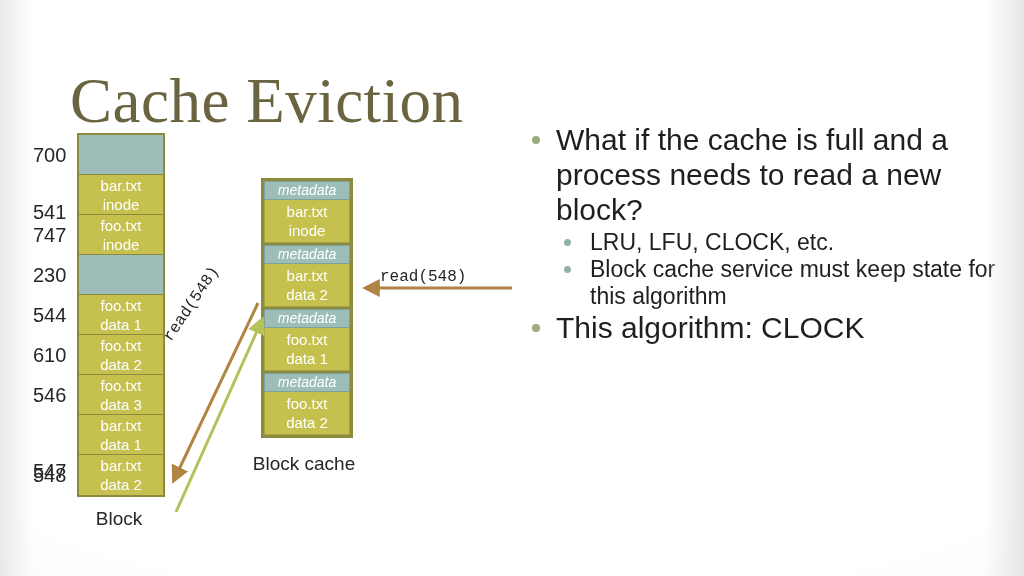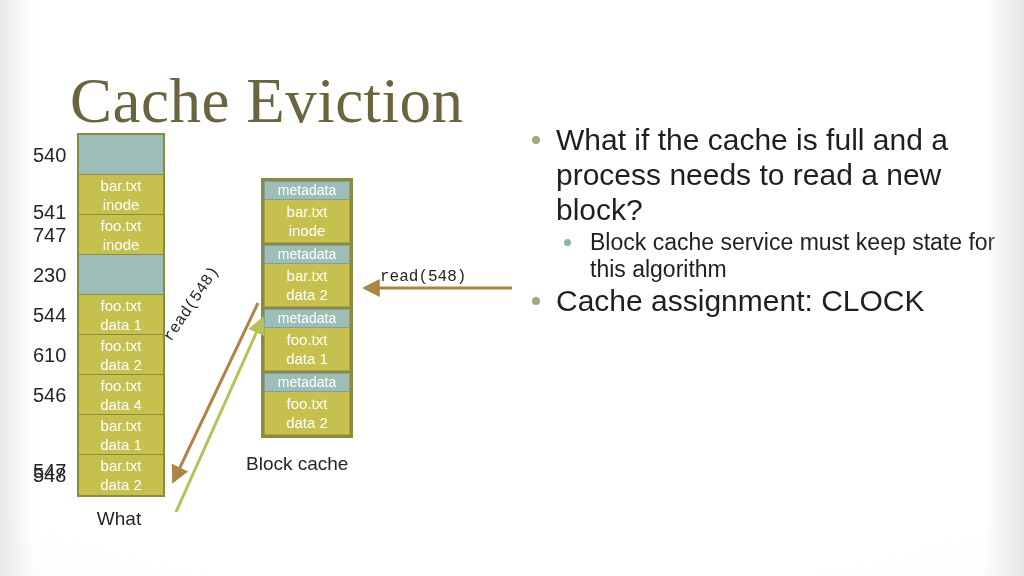--- a/index.html
+++ b/index.html
@@ -78,33 +78,33 @@
     width:86px;
     box-sizing:border-box;
     margin-bottom:2px;
   }
   .cache-entry:last-child{margin-bottom:0;}
   .cache-meta{
     background:#9dbdb8;
     border:1px solid #7fa09b;
     box-sizing:border-box;
     height:19px;line-height:17px;
-    text-align:center;color:#ffffff;font-size:14px;
+    text-align:center;color:#ffffff;font-size:14px;font-style:italic;
   }
   .cache-body{
     background:#c6c14f;
     border:1px solid #a8a340;
     border-top:none;
     box-sizing:border-box;
     height:43px;
     display:flex;flex-direction:column;align-items:center;justify-content:center;
     color:#ffffff;font-size:15px;line-height:19px;
   }
   #cache-label{
-    position:absolute;left:-15px;top:275px;width:116px;
+    position:absolute;left:-15px;top:275px;width:116px;text-align:center;
     font-size:19px;color:#262626;
   }
 
   
   #arrows{position:absolute;left:0;top:0;width:1024px;height:576px;pointer-events:none;}
   #read-h-label{
     position:absolute;left:380px;top:268px;
     font-family:"Liberation Mono",monospace;
     font-size:16px;color:#262626;white-space:nowrap;
   }
@@ -145,21 +145,21 @@
 </style>
 </head>
 <body>
 
 <div id="slide">
 
   <div id="title">Cache Eviction</div>
 
   <div id="disk-group">
     <div class="addr-col" id="addr-col">
-        <div class="addr" style="top: 11px;">540</div>
+        <div class="addr" style="top: 11px;">700</div>
         <div class="addr" style="top: 68px;">541</div>
         <div class="addr" style="top: 91px;">747</div>
         <div class="addr" style="top: 131px;">230</div>
         <div class="addr" style="top: 171px;">544</div>
         <div class="addr" style="top: 211px;">610</div>
         <div class="addr" style="top: 251px;">546</div>
         <div class="addr" style="top: 291px; margin-top: 36px;">547</div>
         <div class="addr" style="top: 331px;">548</div>
       </div>
     <div class="disk-col" id="disk-col">
@@ -176,32 +176,32 @@
         <div class="disk-block blk-data">
           <span>foo.txt</span>
           <span>data 1</span>
         </div>
         <div class="disk-block blk-data">
           <span>foo.txt</span>
           <span>data 2</span>
         </div>
         <div class="disk-block blk-data">
           <span>foo.txt</span>
-          <span>data 4</span>
+          <span>data 3</span>
         </div>
         <div class="disk-block blk-data">
           <span>bar.txt</span>
           <span>data 1</span>
         </div>
         <div class="disk-block blk-data">
           <span>bar.txt</span>
           <span>data 2</span>
         </div>
       </div>
-    <div id="disk-label">What</div>
+    <div id="disk-label">Block</div>
   </div>
 
   <div id="cache-group">
     <div class="cache-col" id="cache-col">
         <div class="cache-entry">
           <div class="cache-meta">metadata</div>
           <div class="cache-body">
             <span>bar.txt</span>
             <span>inode</span>
           </div>
@@ -246,17 +246,18 @@
     <line x1="258" y1="303" x2="174" y2="480" stroke="#b08442" stroke-width="3" marker-end="url(#head-brown)"></line>
 
     <line x1="176" y1="512" x2="262" y2="320" stroke="#b5c25a" stroke-width="3" marker-end="url(#head-green)"></line>
   </svg>
 
   <div id="read-h-label">read(548)</div>
   <div id="read-diag-label">read(548)</div>
 
   <div id="bullets">
       <div class="b1">What if the cache is full and a process needs to read a new block?</div>
+      <div class="b2">LRU, LFU, CLOCK, etc.</div>
       <div class="b2">Block cache service must keep state for this algorithm</div>
-      <div class="b1">Cache assignment: CLOCK</div>
+      <div class="b1">This algorithm: CLOCK</div>
     </div>
 
 </div>
 
 </body></html>

